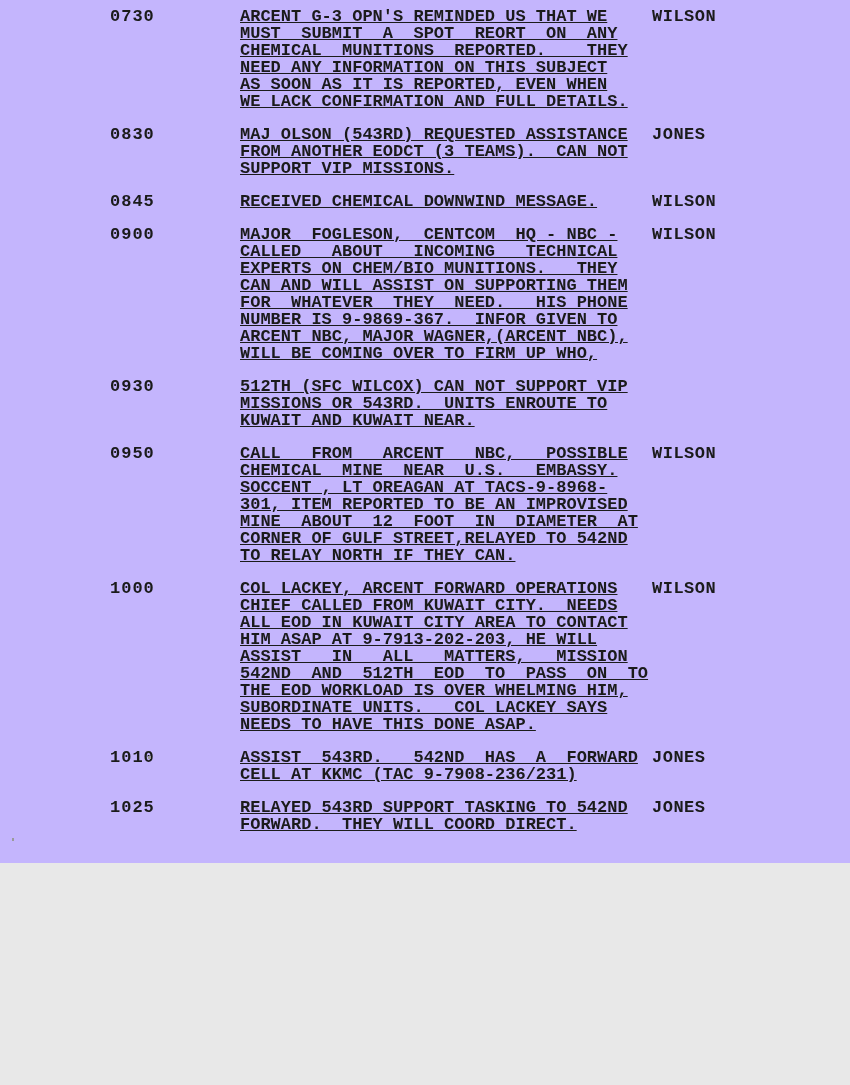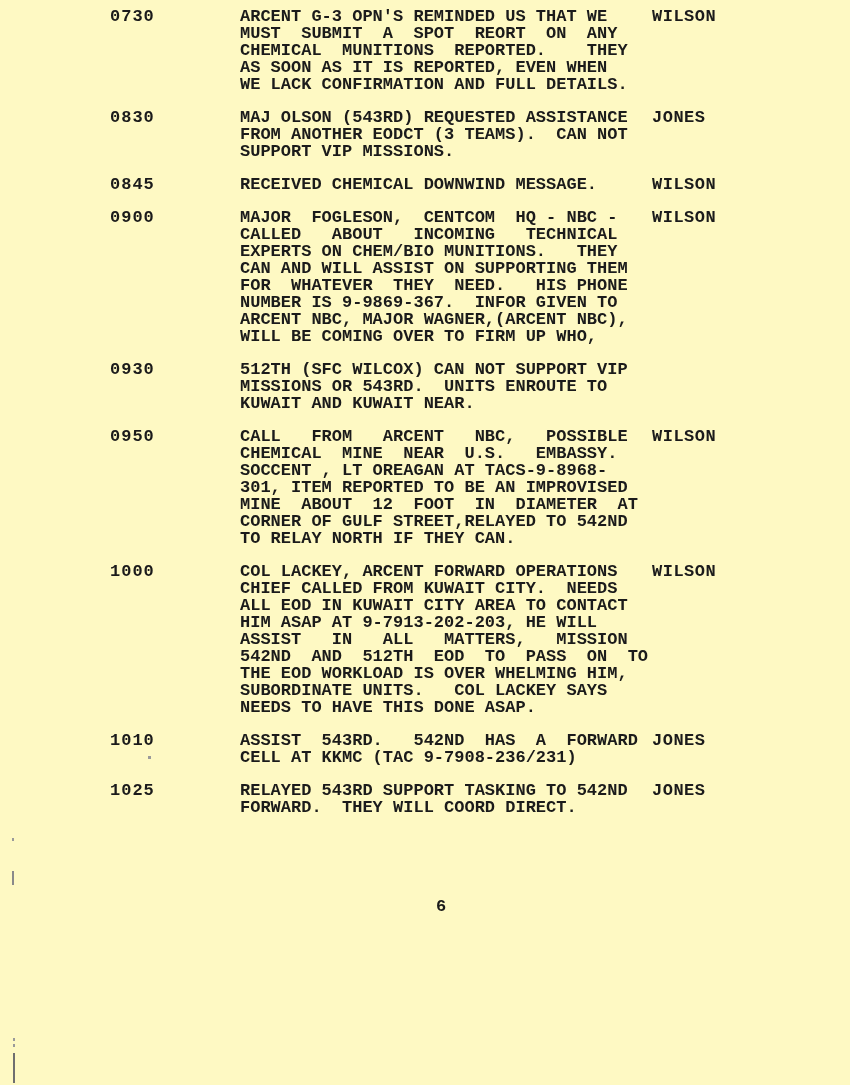--- a/index.html
+++ b/index.html
@@ -3,23 +3,23 @@
 <meta charset="utf-8">
 <style>
   html, body {
     margin: 0;
     padding: 0;
     background: #e8e8e8;
   }
   .page {
     position: relative;
     width: 850px;
-    height: 1085px;
+    height: 863px;
     margin: 0 auto;
-    background: #fef9c3;
+    background: #c4b5fd;
     overflow: hidden;
     font-family: "Liberation Mono", "DejaVu Sans Mono", monospace;
     font-weight: 700;
     color: #1b1b1b;
     -webkit-font-smoothing: antialiased;
   }
   .log {
     position: absolute;
     top: 8px;
     left: 110px;
@@ -34,20 +34,21 @@
     width: 130px;
     flex: 0 0 130px;
     font-size: 17px;
     line-height: 17px;
     letter-spacing: 1px;
     white-space: pre;
   }
   .entry .body {
     width: 402px;
     flex: 0 0 402px;
+    text-decoration: underline;
   }
   .entry .body .line {
     font-size: 17px;
     line-height: 17px;
     white-space: pre;
   }
   .entry .operator {
     margin-left: 10px;
     font-size: 17px;
     line-height: 17px;
@@ -80,20 +81,21 @@
 
 <div class="page">
 
   <div class="log">
   <div class="entry">
     <div class="time">0730</div>
     <div class="body">
           <div class="line">ARCENT G-3 OPN'S REMINDED US THAT WE</div>
           <div class="line">MUST  SUBMIT  A  SPOT  REORT  ON  ANY</div>
           <div class="line">CHEMICAL  MUNITIONS  REPORTED.    THEY</div>
+          <div class="line">NEED ANY INFORMATION ON THIS SUBJECT</div>
           <div class="line">AS SOON AS IT IS REPORTED, EVEN WHEN</div>
           <div class="line">WE LACK CONFIRMATION AND FULL DETAILS.</div>
         </div>
     <div class="operator">WILSON</div>
   </div>
 
   <div class="entry">
     <div class="time">0830</div>
     <div class="body">
           <div class="line">MAJ OLSON (543RD) REQUESTED ASSISTANCE</div>

